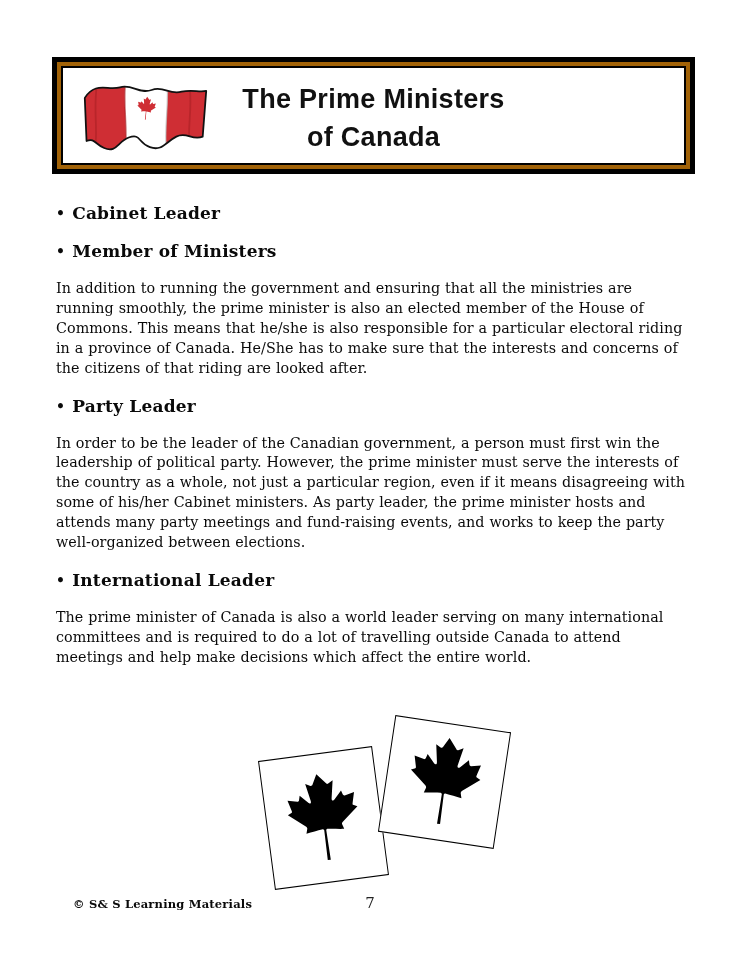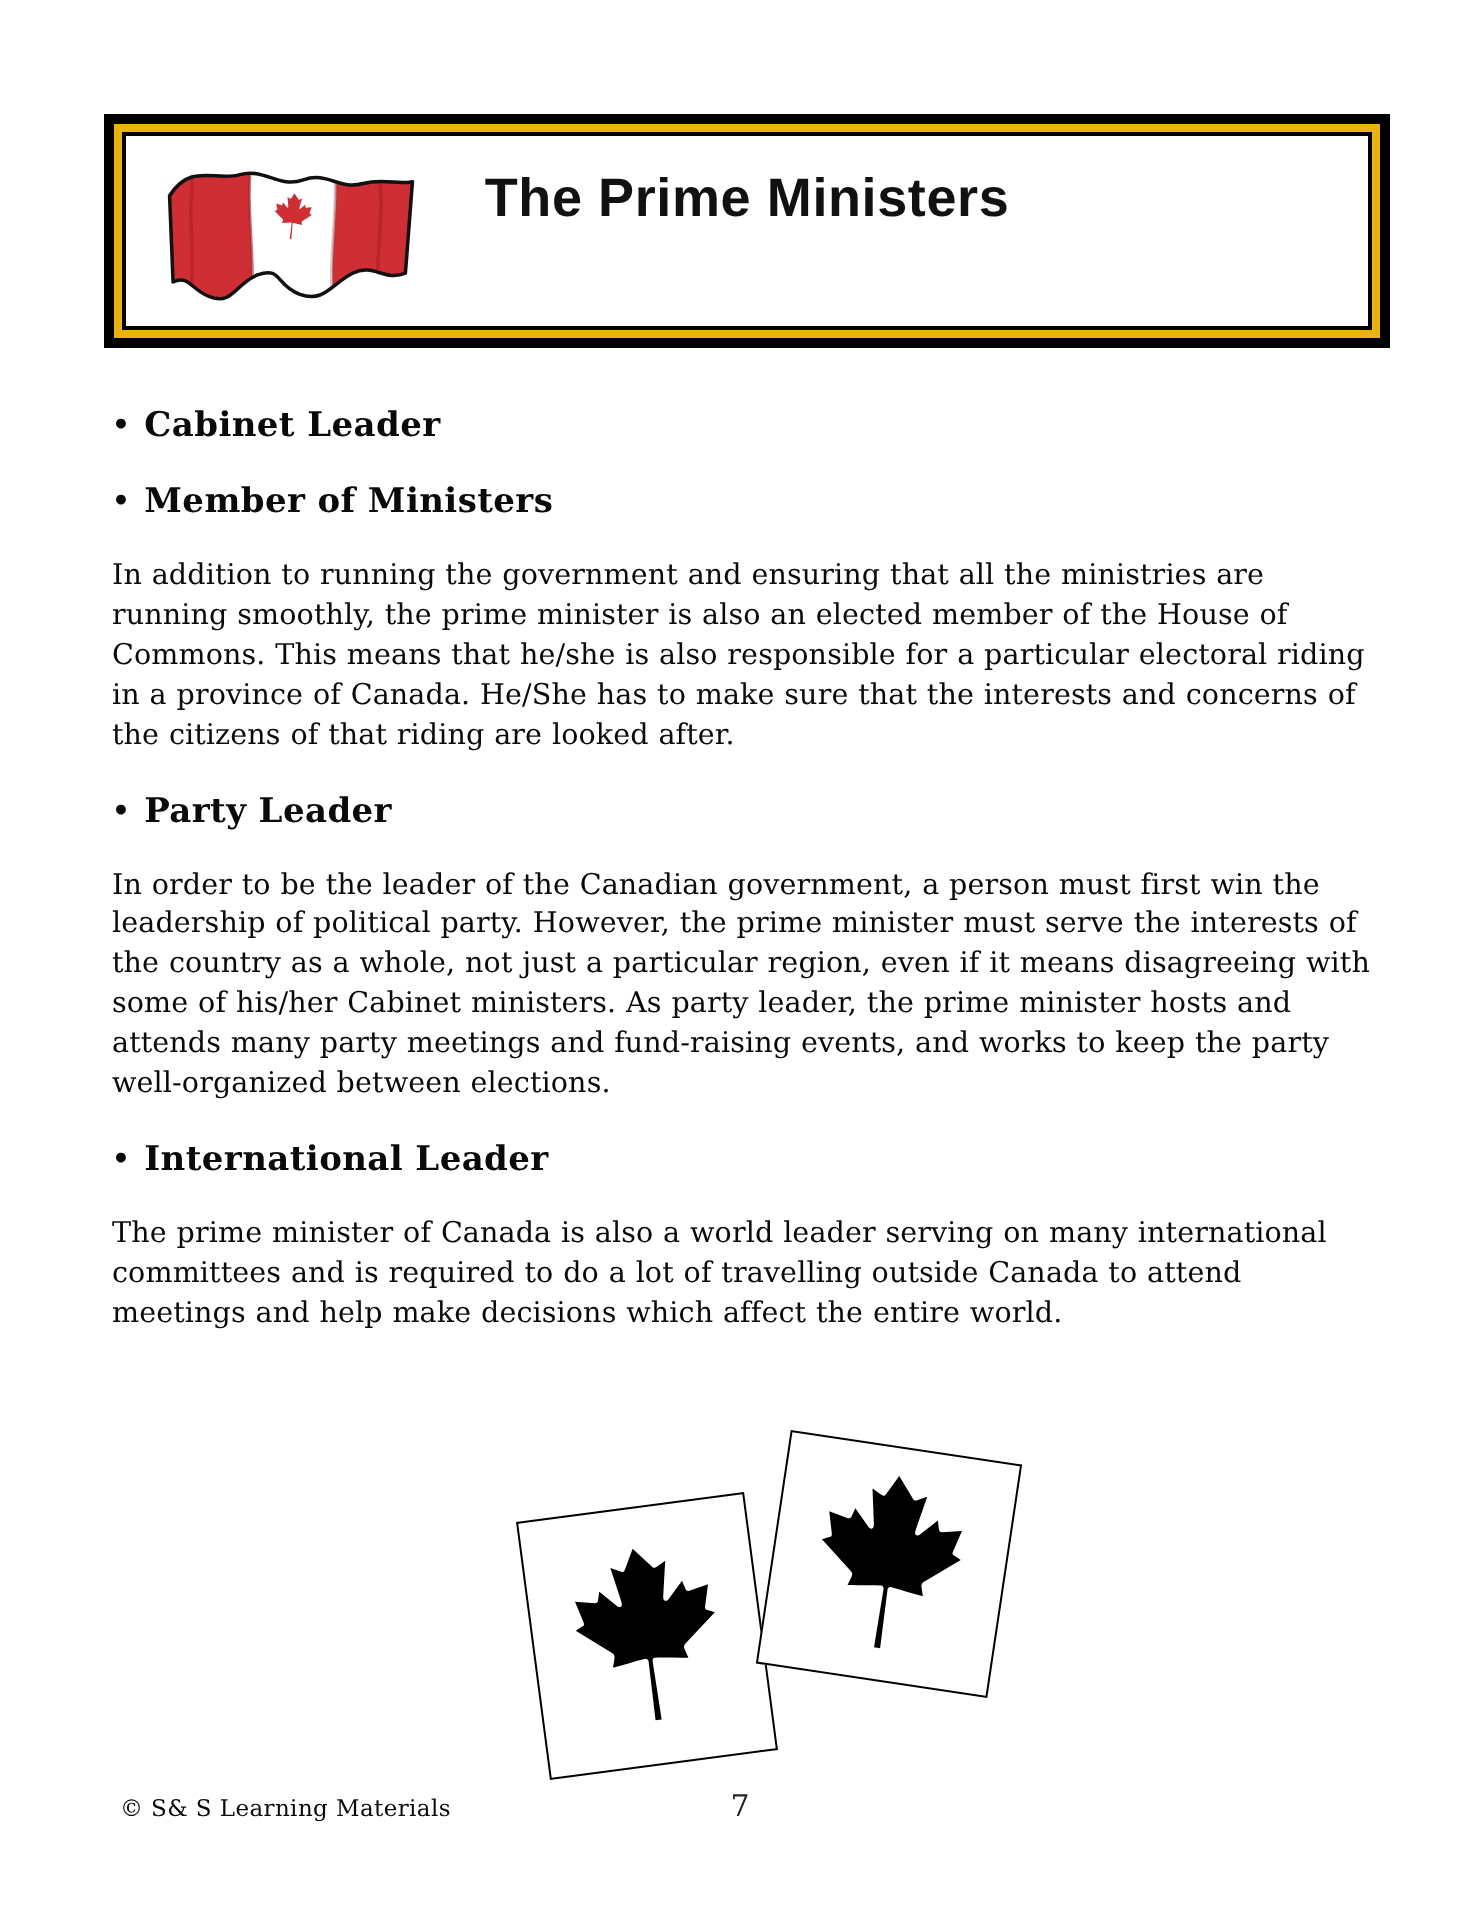--- a/index.html
+++ b/index.html
@@ -4,21 +4,21 @@
 <style>
   html,body{margin:0;padding:0;background:#e8e8e8;}
   .page{
     position:relative;width:740px;height:958px;background:#ffffff;
     font-family:"DejaVu Serif",serif;color:#0a0a0a;overflow:hidden;
     margin:0 auto;
   }
   
   .header-box{
     position:absolute;left:52px;top:57px;width:625px;height:99px;
-    border:5px solid #000;padding:4px;background:#eab308;text-decoration:underline;
+    border:5px solid #000;padding:4px;background:#a16207;text-decoration:underline;
   }
   .header-inner{
     position:relative;border:2px solid #000;width:100%;height:100%;
     box-sizing:border-box;background:#fff;
   }
   .flag-wrap{position:absolute;left:10px;top:7px;width:145px;height:88px;}
   .flag-wrap svg{width:100%;height:100%;display:block;}
   .header-title{
     position:absolute;left:0;right:0;top:12px;text-align:center;
     font-family:"Liberation Sans",sans-serif;font-weight:700;
@@ -44,21 +44,21 @@
   .leaf-card svg{display:block;}
   .card-left{left:266px;top:753px;width:113px;height:128px;transform:rotate(-7.5deg);z-index:1;}
   .card-right{left:386px;top:723px;width:115px;height:116px;transform:rotate(8.5deg);z-index:2;}
   .card-left svg{width:99px;height:118px;margin-top:5px;}
   .card-right svg{width:99px;height:108px;margin-top:4px;}
   
   .footer{
     position:absolute;left:56px;top:894px;width:628px;height:22px;
   }
   .footer-left{
-    position:absolute;left:4px;top:3px;font-size:11.5px;font-weight:normal;letter-spacing:.2px;
+    position:absolute;left:17px;top:3px;font-size:11.5px;font-weight:bold;letter-spacing:.2px;
   }
   .footer-right{
     position:absolute;right:0;top:3px;font-size:11.5px;font-weight:bold;letter-spacing:.2px;
   }
   .footer-page{
     position:absolute;left:50%;top:0;transform:translateX(-50%);
     font-size:15px;font-weight:normal;color:#222;
   }
   .hidden-defs{position:absolute;width:0;height:0;overflow:hidden;}
 </style>
@@ -90,20 +90,21 @@
             <path d="M198,4 C206,70 188,130 200,196" fill="none" stroke="#b9b9b9" stroke-width="3" opacity="0.7"></path>
             <path d="M40,20 C30,80 44,130 34,180" fill="none" stroke="var(--flag-red-dark)" stroke-width="4" opacity="0.45"></path>
             <path d="M250,24 C258,80 242,130 252,176" fill="none" stroke="var(--flag-red-dark)" stroke-width="4" opacity="0.45"></path>
             <use href="#maple-leaf" fill="var(--flag-red)" transform="translate(122,48) scale(0.58) rotate(6 50 50)"></use>
           </g>
           <path d="M12,52 C36,14 64,36 92,28 C120,20 136,44 164,34 C192,24 204,46 232,38 C256,32 272,40 288,36 L280,140 C256,150 244,128 220,140 C196,152 188,174 160,164 C132,154 140,132 112,142 C86,152 84,178 56,166 C36,158 34,142 16,150 Z" fill="none" stroke="#111" stroke-width="4" stroke-linejoin="round"></path>
         </svg>
       </div>
       <div class="header-title">
         <div>The Prime Ministers</div>
+        <div>of Canada</div>
       </div>
     </div>
   </div>
 
   <div class="content">
 
     <div class="section-heading"><span class="bullet">•</span><span>Cabinet Leader</span></div>
 
     <div class="section-heading"><span class="bullet">•</span><span>Member of Ministers</span></div>
     <p class="section-body">In addition to running the government and ensuring that all the ministries are running smoothly, the prime minister is also an elected member of the House of Commons. This means that he/she is also responsible for a particular electoral riding in a province of Canada. He/She has to make sure that the interests and concerns of the citizens of that riding are looked after.</p>

